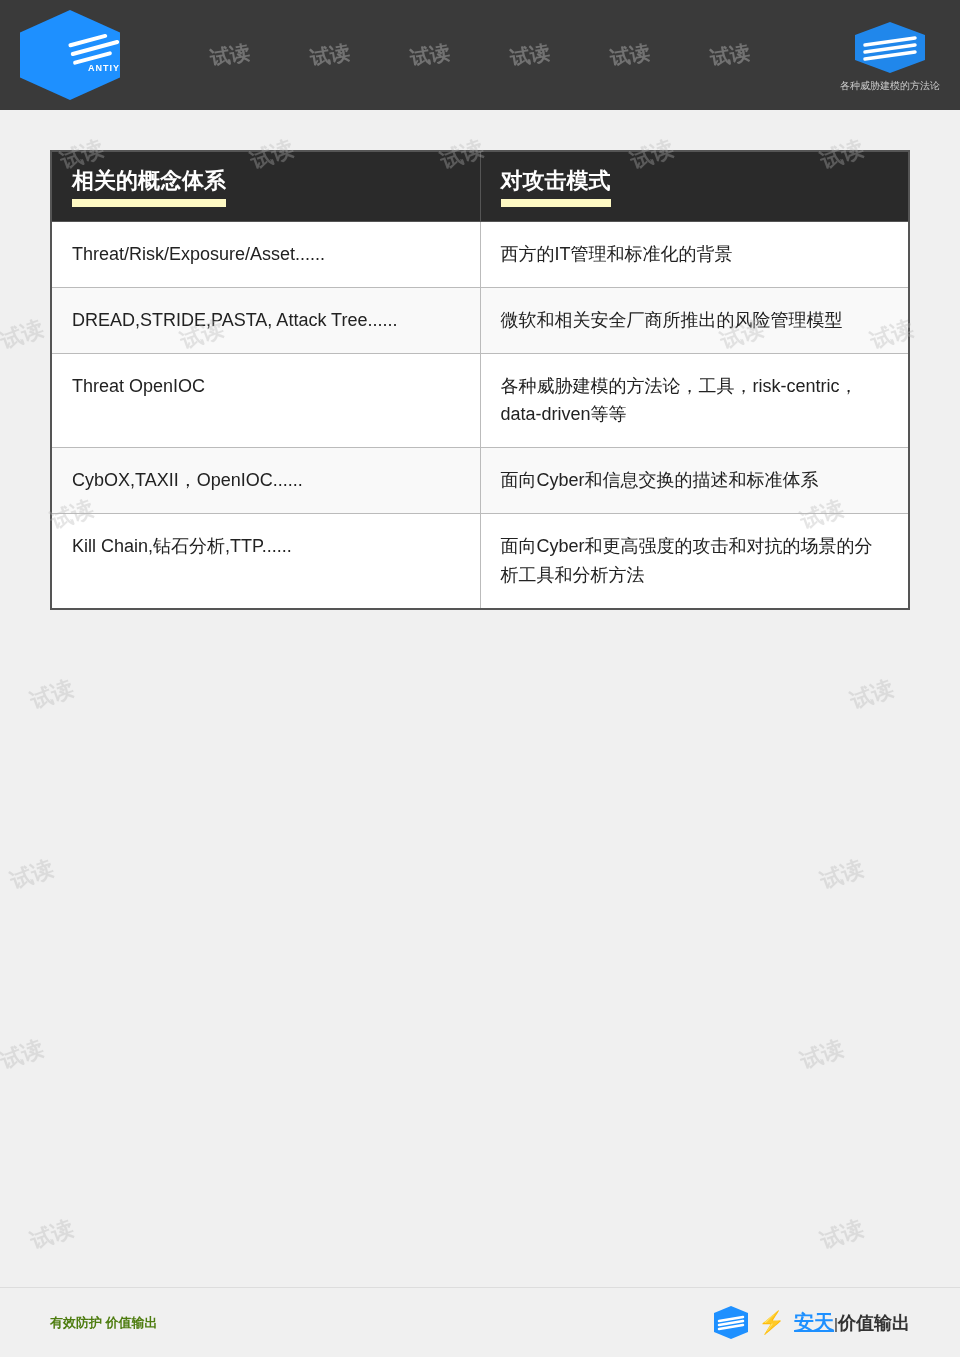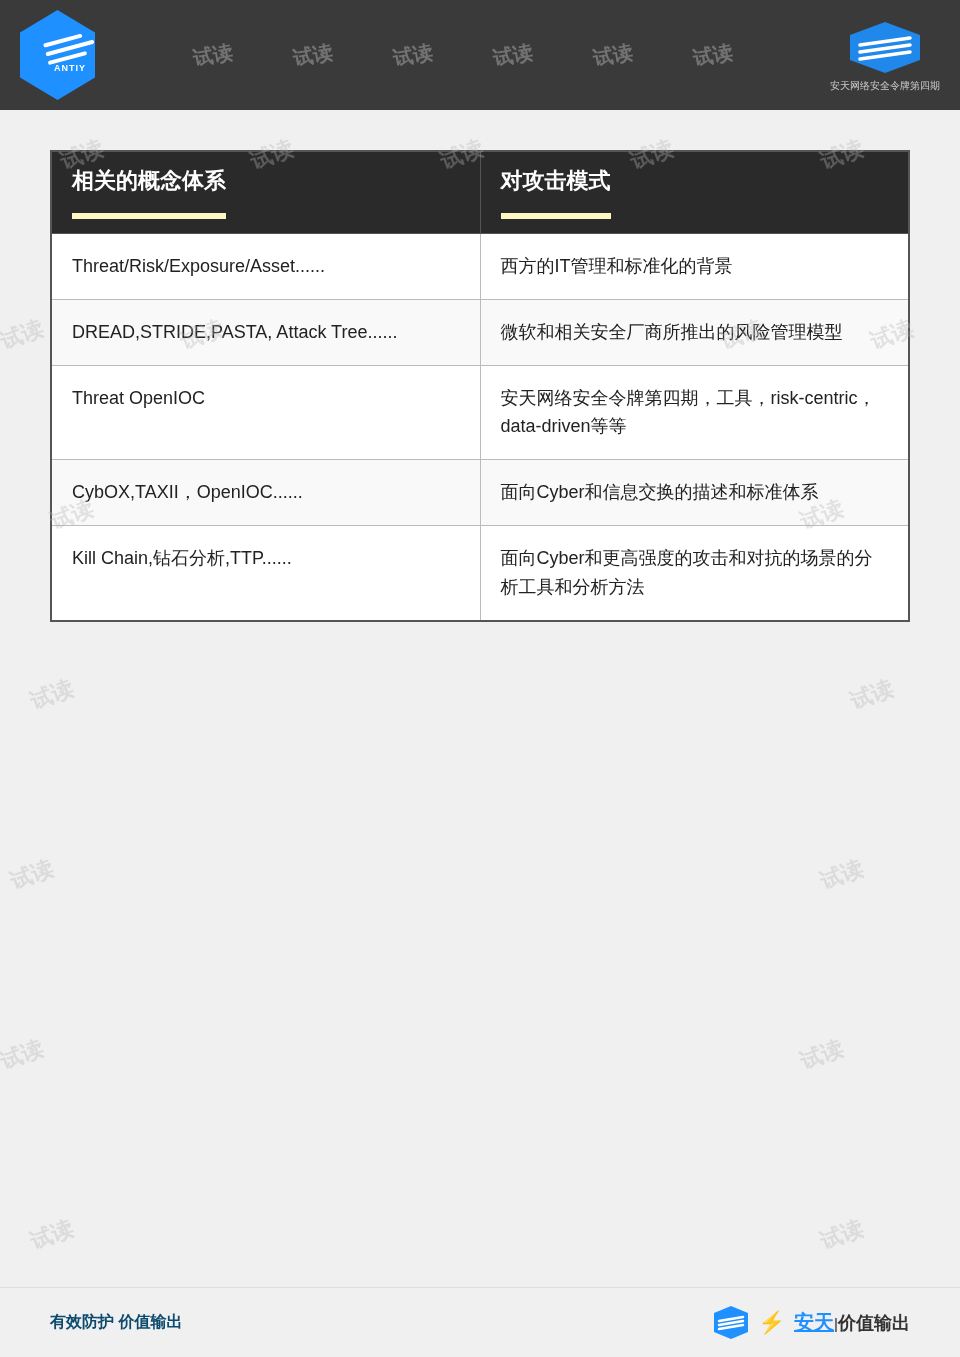--- a/index.html
+++ b/index.html
@@ -35,26 +35,26 @@
       width: 100%;
       height: 110px;
       background: #3a3a3a;
       display: flex;
       align-items: center;
       justify-content: space-between;
       padding: 0 20px;
       position: relative;
     }
     .logo-box {
-      width: 75px;
+      width: 100px;
       height: 90px;
       background: #1e90ff;
       clip-path: polygon(50% 0%, 100% 25%, 100% 75%, 50% 100%, 0% 75%, 0% 25%);
       display: flex;
-      align-items: center;
+      align-items: flex-end;
       justify-content: center;
       flex-direction: column;
       position: relative;
       flex-shrink: 0;
       padding-left: 25px;
     }
     .logo-lines {
       display: flex;
       flex-direction: column;
       gap: 5px;
@@ -132,23 +132,23 @@
       background: #2a2a2a;
       color: #fff;
       padding: 14px 20px;
       font-size: 22px;
       font-weight: bold;
       text-align: left;
       border: 1px solid #555;
       width: 50%;
     }
     .data-table th .header-underline {
-      border-bottom: 6px solid #fef9c3;
+      border-bottom: 8px solid #fef9c3;
       display: inline-block;
-      padding-bottom: 17px;
+      padding-bottom: 3px;
     }
     .data-table td {
       padding: 18px 20px;
       font-size: 18px;
       color: #222;
       border: 1px solid #bbb;
       vertical-align: top;
       line-height: 1.6;
     }
     .data-table tr:nth-child(even) td {
@@ -176,22 +176,22 @@
       right: 0;
       height: 70px;
       background: #f0f0f0;
       display: flex;
       align-items: center;
       justify-content: space-between;
       padding: 0 50px;
       border-top: 1px solid #ddd;
     }
     .footer-left {
-      font-size: 16px;
-      color: #0c4a6e;
+      font-size: 13px;
+      color: #4d7c0f;
       font-weight: bold;
     }
     .footer-right {
       display: flex;
       align-items: center;
       gap: 8px;
     }
     .footer-logo {
       font-size: 22px;
       font-weight: bold;
@@ -252,21 +252,21 @@
 
       <svg class="antiy-logo-svg" viewBox="0 0 80 55">
 
         <polygon points="40,2 75,15 75,40 40,53 5,40 5,15" fill="#1e90ff" opacity="0.9"></polygon>
 
         <line x1="15" y1="25" x2="65" y2="18" stroke="white" stroke-width="3.5" stroke-linecap="round"></line>
         <line x1="15" y1="32" x2="65" y2="25" stroke="white" stroke-width="3.5" stroke-linecap="round"></line>
         <line x1="15" y1="39" x2="65" y2="32" stroke="white" stroke-width="3.5" stroke-linecap="round"></line>
       </svg>
     </div>
-    <div class="header-subtitle">安天网络安全令牌第四期</div>
+    <div class="header-subtitle">各种威胁建模的方法论</div>
   </div>
 </div>
 
 <div class="main-content">
   <table class="data-table">
     <thead>
       <tr>
         <th>
           <span class="header-underline">相关的概念体系</span>
         </th>
@@ -279,21 +279,21 @@
     <tr>
           <td class="col-left">Threat/Risk/Exposure/Asset......</td>
           <td class="col-right">西方的IT管理和标准化的背景</td>
         </tr>
         <tr>
           <td class="col-left">DREAD,STRIDE,PASTA, Attack Tree......</td>
           <td class="col-right">微软和相关安全厂商所推出的风险管理模型</td>
         </tr>
         <tr>
           <td class="col-left">Threat OpenIOC</td>
-          <td class="col-right">安天网络安全令牌第四期，工具，risk-centric，data-driven等等</td>
+          <td class="col-right">各种威胁建模的方法论，工具，risk-centric，data-driven等等</td>
         </tr>
         <tr>
           <td class="col-left">CybOX,TAXII，OpenIOC......</td>
           <td class="col-right">面向Cyber和信息交换的描述和标准体系</td>
         </tr>
         <tr>
           <td class="col-left">Kill Chain,钻石分析,TTP......</td>
           <td class="col-right">面向Cyber和更高强度的攻击和对抗的场景的分析工具和分析方法</td>
         </tr>
       </tbody>

